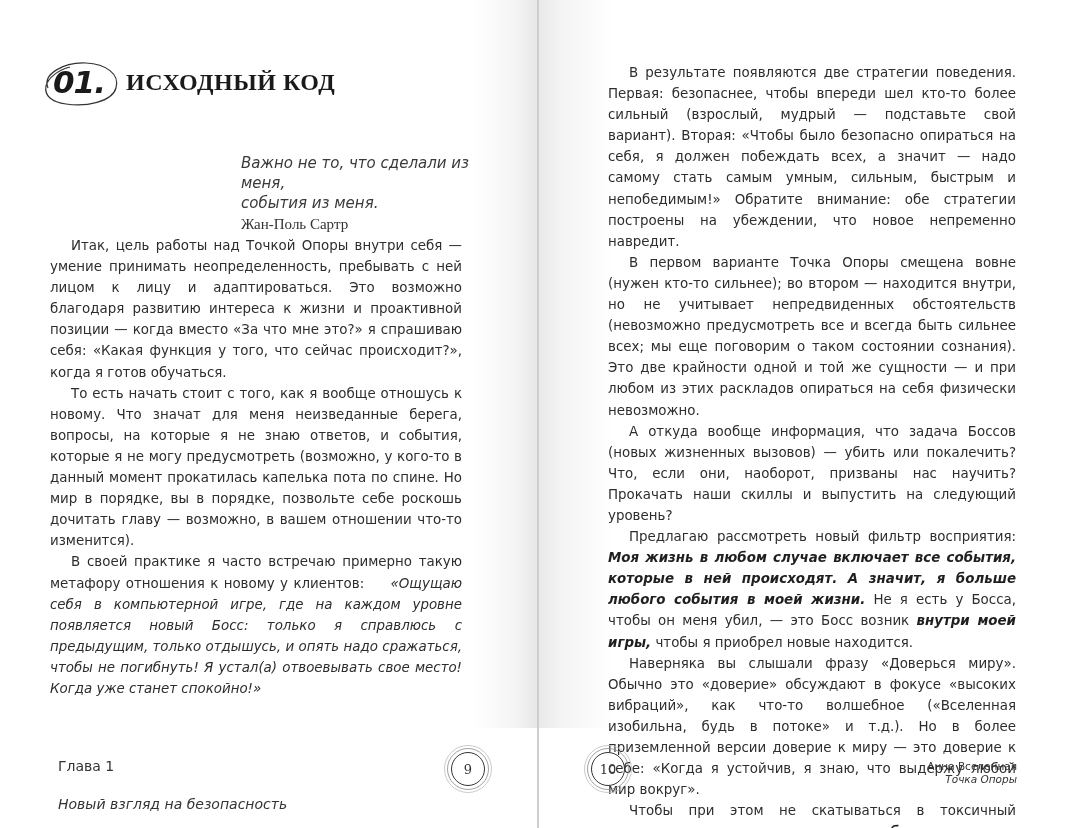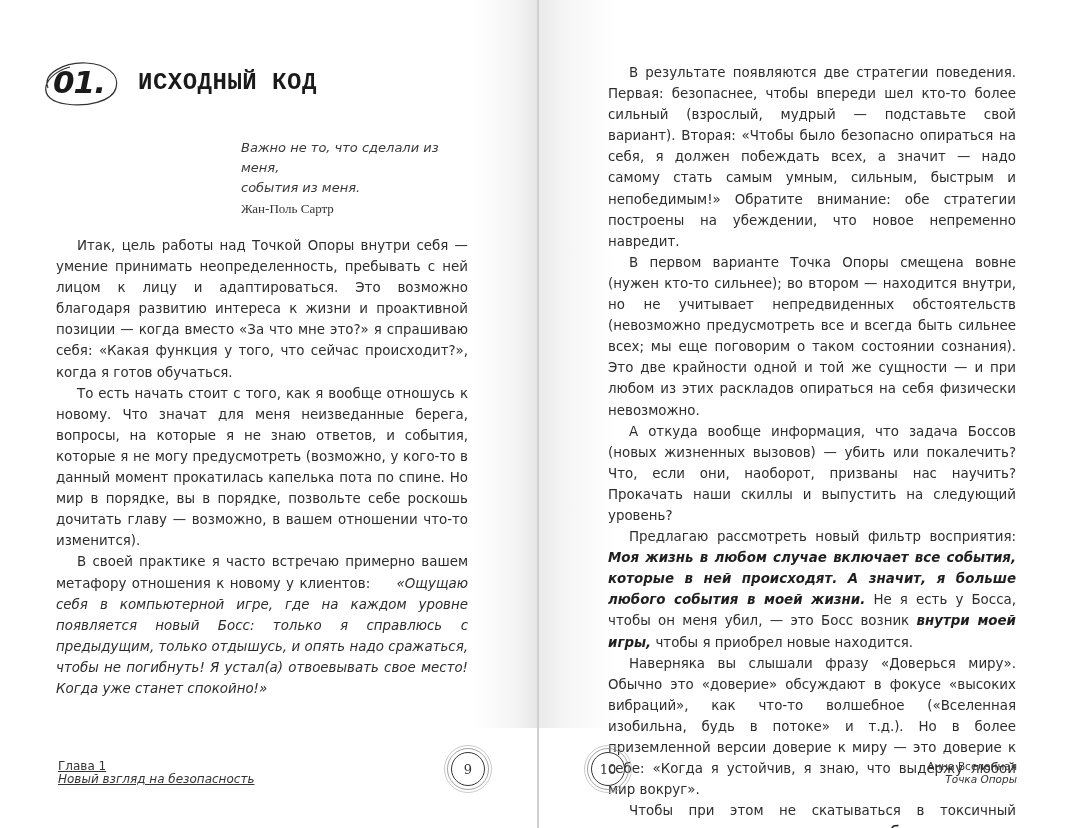--- a/index.html
+++ b/index.html
@@ -13,35 +13,35 @@
   .spread { position: absolute; inset: 0; display: flex; }
   .page { position: relative; height: 728px; box-sizing: border-box; }
   .page-left { width: 538px; background: linear-gradient(to right, #ffffff 0%, #ffffff 88%, #f4f4f4 96%, #e6e6e6 100%); }
   .page-right { width: 541px; background: linear-gradient(to right, #e9e9e9 0%, #f5f5f5 5%, #ffffff 14%, #ffffff 100%); }
   .spine { position: absolute; left: 537px; top: 0; width: 2px; height: 828px; background: #cfcfcf; }
 
   .chapter-head { position: absolute; left: 40px; top: 58px; display: flex; align-items: center; }
   .chapter-num-wrap { position: relative; width: 78px; height: 48px; display: flex; align-items: center; justify-content: center; }
   .chapter-num-wrap svg { position: absolute; left: 0; top: 0; }
   .chapter-num { position: relative; font-family: "DejaVu Sans", sans-serif; font-weight: bold; font-size: 31px; color: #1a1a1a; letter-spacing: -1px; font-style: italic; }
-  .chapter-title { margin-left: 20px; font-family: Liberation Mono, monospace; font-weight: bold; font-size: 24px; color: #1a1a1a; letter-spacing: 0.5px; }
+  .chapter-title { margin-left: 8px; font-family: Liberation Serif, serif; font-weight: bold; font-size: 24px; color: #1a1a1a; letter-spacing: 0.5px; }
 
-  .epigraph { position: absolute; left: 241px; top: 138px; width: 229px; font-size: 13px; line-height: 20px; }
+  .epigraph { position: absolute; left: 241px; top: 153px; width: 229px; font-size: 15px; line-height: 20px; }
   .epigraph .q { font-style: italic; color: #3a3a3a; }
   .epigraph .author { text-align: left; color: #333; margin-top: 1px; font-family: Liberation Serif, serif; }
 
   .body-text { position: absolute; font-size: 13.4px; line-height: 21.1px; color: #2d2d2d; text-align: justify; }
-  .left-body { left: 56px; top: 235px; width: 412px; }
+  .left-body { left: 50px; top: 235px; width: 412px; }
   .right-body { left: 608px; top: 62px; width: 408px; }
   .body-text p { margin: 0; text-indent: 21px; }
   .body-text em { font-style: italic; margin-left: 21px; }
   .body-text strong { font-weight: bold; font-style: italic; color: #1f1f1f; }
 
-  .footer-left { position: absolute; left: 58px; top: 760px; font-size: 12px; line-height: 13px; color: #333; text-decoration: underline; }
-  .footer-left .sub { font-style: italic; }
+  .footer-left { position: absolute; left: 58px; top: 760px; font-size: 14px; line-height: 13px; color: #333; }
+  .footer-left .sub { font-style: italic; margin-top: 25px; }
   .footer-right { position: absolute; right: 62px; top: 760px; font-size: 10.5px; line-height: 13px; color: #333; text-align: right; }
   .footer-right .sub { font-style: italic; }
 
   .page-num { position: absolute; width: 50px; height: 50px; display: flex; align-items: center; justify-content: center; }
   .page-num svg { position: absolute; left: 0; top: 0; }
   .page-num span { position: relative; font-family: "DejaVu Serif", serif; font-size: 13px; color: #333; }
   .pn-left { left: 443px; top: 744px; }
 </style>
 </head>
 <body>
@@ -60,21 +60,21 @@
 
     <div class="epigraph">
       <div class="q">Важно не то, что сделали из меня,</div>
       <div class="q">события из меня.</div>
       <div class="author">Жан-Поль Сартр</div>
     </div>
 
     <div class="body-text left-body">
       <p>Итак, цель работы над Точкой Опоры внутри себя — умение принимать неопределенность, пребывать с ней лицом к лицу и адаптироваться. Это возможно благодаря развитию интереса к жизни и проактивной позиции — когда вместо «За что мне это?» я спрашиваю себя: «Какая функция у того, что сейчас происходит?», когда я готов обучаться.</p>
       <p><span>То есть начать стоит с того, как я вообще отношусь к новому. Что значат для меня неизведанные берега, вопросы, на которые я не знаю ответов, и события, которые я не могу предусмотреть (возможно, у кого-то в данный момент прокатилась капелька пота по спине. Но мир в порядке, вы в порядке, позвольте себе роскошь дочитать главу — возможно, в вашем отношении что-то изменится).</span></p>
-      <p><span>В своей практике я часто встречаю примерно вашем метафору отношения к новому у клиентов: </span><em>«Ощущаю себя в компьютерной игре, где на каждом уровне появляется новый Босс: только я справлюсь с предыдущим, только отдышусь, и опять надо сражаться, чтобы не погибнуть! Я устал(а) отвоевывать свое место! Когда уже станет спокойно!»</em></p>
+      <p><span>В своей практике я часто встречаю примерно такую метафору отношения к новому у клиентов: </span><em>«Ощущаю себя в компьютерной игре, где на каждом уровне появляется новый Босс: только я справлюсь с предыдущим, только отдышусь, и опять надо сражаться, чтобы не погибнуть! Я устал(а) отвоевывать свое место! Когда уже станет спокойно!»</em></p>
     </div>
 
     <div class="footer-left">
       <div>Глава 1</div>
       <div class="sub">Новый взгляд на безопасность</div>
     </div>
 
     <div class="page-num pn-left">
       <svg width="50" height="50" viewBox="0 0 50 50">
         <circle cx="25" cy="25" r="23.5" fill="none" stroke="#bdbdbd" stroke-width="0.8"></circle>

